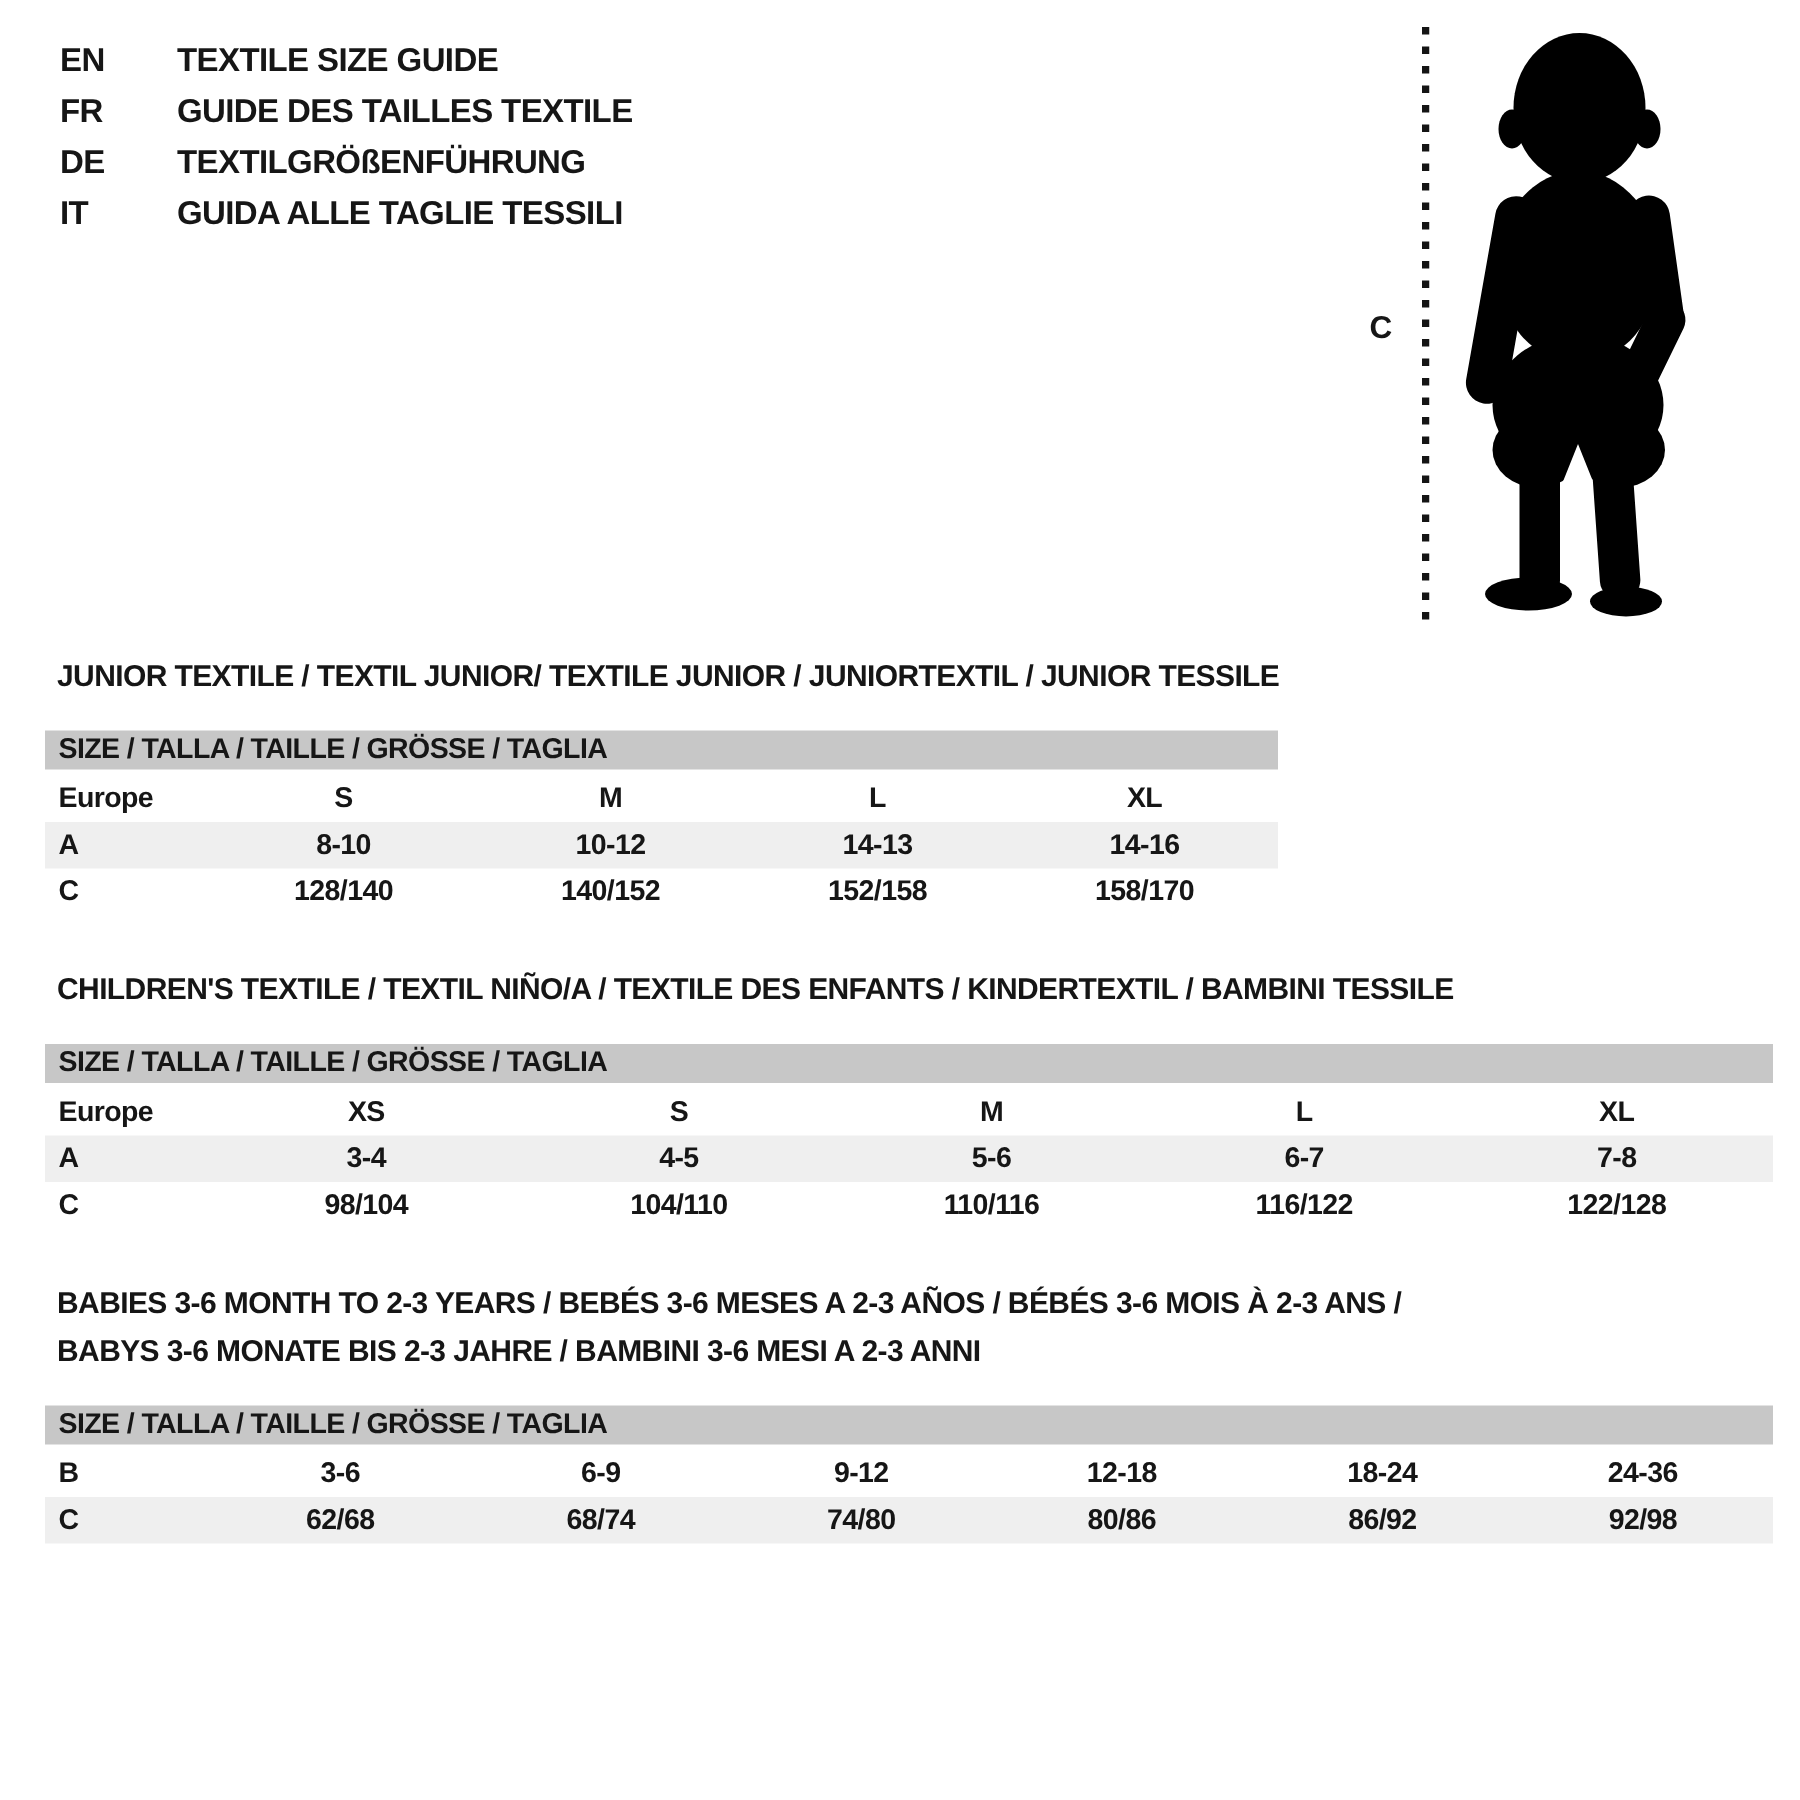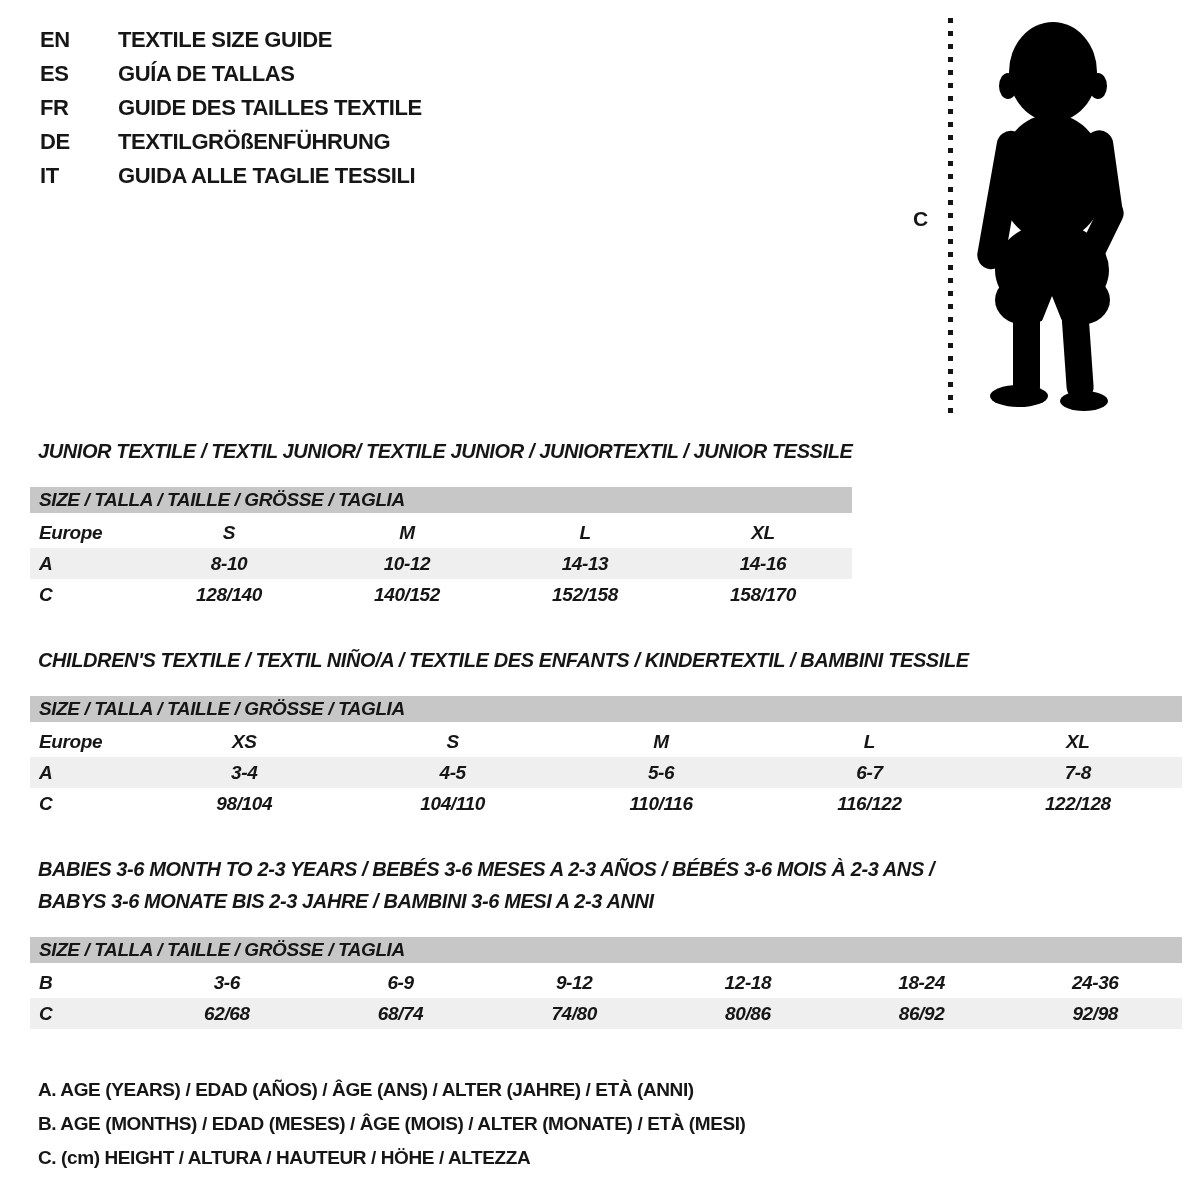--- a/index.html
+++ b/index.html
@@ -22,21 +22,21 @@
   .lang-title { font-size: 22px; }
 
   
   .figure { position: absolute; left: 905px; top: 10px; width: 250px; height: 410px; }
   .c-label { position: absolute; left: 8px; top: 197px; font-size: 21px; }
   .dash-line { position: absolute; left: 43px; top: 8px; }
   .baby-svg { position: absolute; left: 58px; top: 2px; }
 
   
   .content { position: absolute; left: 30px; top: 435px; width: 1152px; }
-  .section { margin-bottom: 34px; font-style: italic; }
+  .section { margin-bottom: 34px; }
   .sec-heading { font-size: 20px; line-height: 32px; padding-left: 8px; white-space: nowrap; }
 
   .size-table { margin-top: 20px; width: 1152px; }
   .size-table.narrow { width: 822px; }
   .t-header {
     height: 26px; line-height: 26px;
     background: var(--header-bar, #c7c7c7);
     font-size: 19px; padding-left: 9px;
     margin-bottom: 4px;
   }
@@ -49,24 +49,20 @@
   .legend { margin-top: 44px; }
   .legend-line { font-size: 19px; line-height: 34px; padding-left: 8px; white-space: nowrap; }
 </style>
 </head>
 <body style="--text: #161616; --header-bar: #c7c7c7; --shaded-row: #efefef; background: rgb(255, 255, 255);">
 
 <div class="lang-list" id="langList">
     <div class="lang-row">
       <span class="lang-code">EN</span>
       <span class="lang-title">TEXTILE SIZE GUIDE</span>
-    </div>
-    <div class="lang-row">
-      <span class="lang-code">ES</span>
-      <span class="lang-title">GUÍA DE TALLAS</span>
     </div>
     <div class="lang-row">
       <span class="lang-code">FR</span>
       <span class="lang-title">GUIDE DES TAILLES TEXTILE</span>
     </div>
     <div class="lang-row">
       <span class="lang-code">DE</span>
       <span class="lang-title">TEXTILGRÖßENFÜHRUNG</span>
     </div>
     <div class="lang-row">
@@ -187,18 +183,13 @@
             <div class="t-cell">62/68</div>
             <div class="t-cell">68/74</div>
             <div class="t-cell">74/80</div>
             <div class="t-cell">80/86</div>
             <div class="t-cell">86/92</div>
             <div class="t-cell">92/98</div>
           </div>
         </div>
       </section>
     </div>
-  <div class="legend" id="legend">
-      <div class="legend-line">A. AGE (YEARS) / EDAD (AÑOS) / ÂGE (ANS) / ALTER (JAHRE) / ETÀ (ANNI)</div>
-      <div class="legend-line">B. AGE (MONTHS) / EDAD (MESES) / ÂGE (MOIS) / ALTER (MONATE) / ETÀ (MESI)</div>
-      <div class="legend-line">C. (cm) HEIGHT / ALTURA / HAUTEUR / HÖHE / ALTEZZA</div>
-    </div>
 </div>
 
 </body></html>

